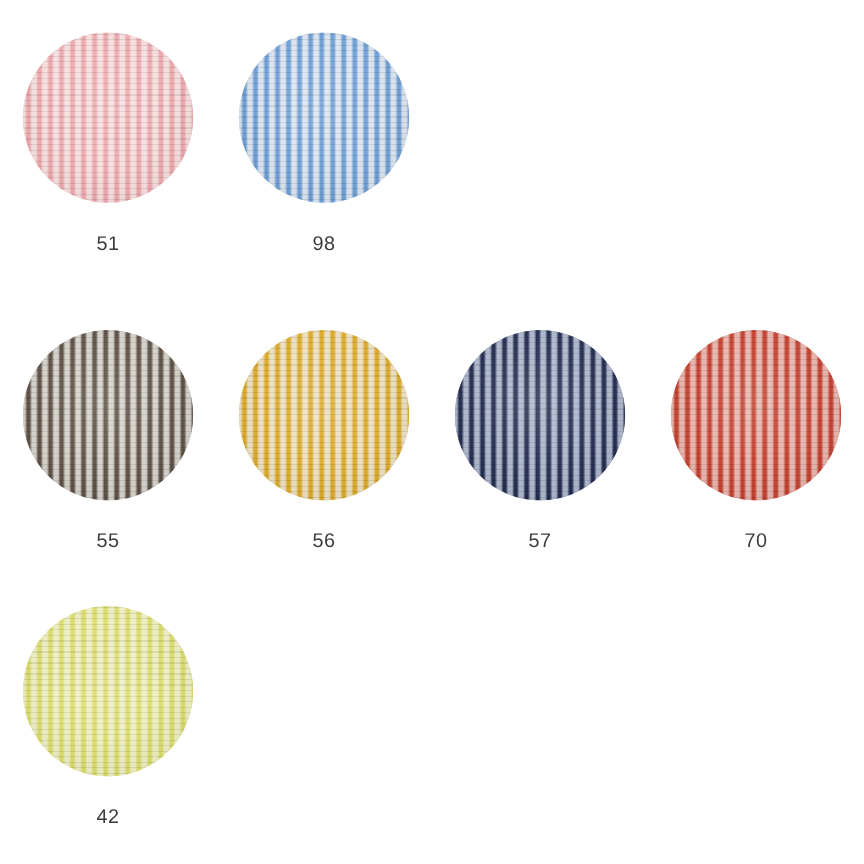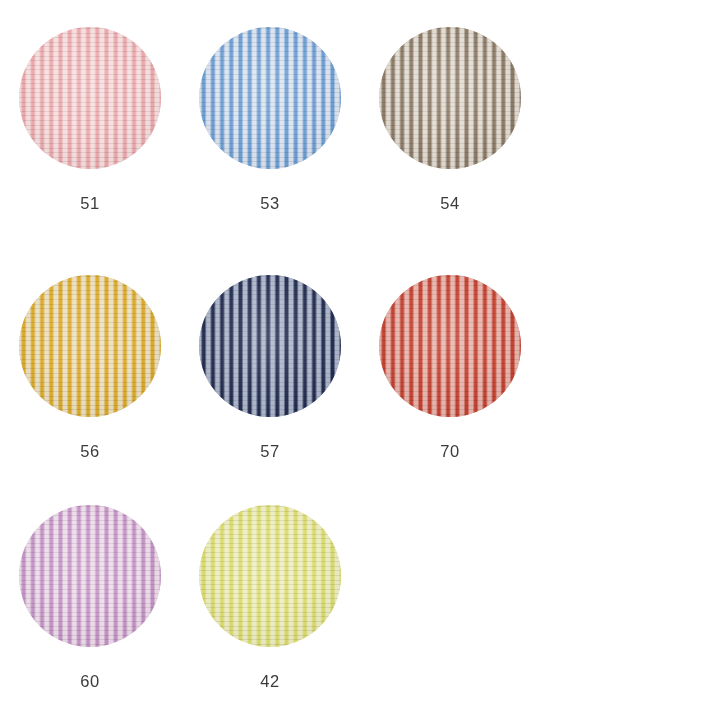--- a/index.html
+++ b/index.html
@@ -111,33 +111,33 @@
         <div class="shade-layer"></div>
       </div>
       <div class="swatch-label">51</div>
     </div>
     <div class="swatch-cell">
       <div class="swatch-disc" style="background: rgb(219, 228, 239);">
         <div class="stripe-layer" style="background: repeating-linear-gradient(90deg, rgb(219, 228, 239) 0px, rgb(219, 228, 239) 1.66px, rgb(109, 158, 214) 3.68px, rgb(109, 158, 214) 5.7px, rgb(219, 228, 239) 7.73px, rgb(219, 228, 239) 9.2px);"></div>
         <div class="weave-layer"></div>
         <div class="shade-layer"></div>
       </div>
-      <div class="swatch-label">53</div>
-    </div>
-    <div class="swatch-cell">
-      <div class="swatch-disc" style="background: rgb(227, 220, 210);">
-        <div class="stripe-layer" style="background: repeating-linear-gradient(90deg, rgb(227, 220, 210) 0px, rgb(227, 220, 210) 1.66px, rgb(139, 122, 103) 3.68px, rgb(139, 122, 103) 5.7px, rgb(227, 220, 210) 7.73px, rgb(227, 220, 210) 9.2px);"></div>
-        <div class="weave-layer"></div>
-        <div class="shade-layer"></div>
-      </div>
-      <div class="swatch-label">54</div>
+      <div class="swatch-label">98</div>
     </div>
   </div>
 
   <div class="swatch-row row-2">
+    <div class="swatch-cell">
+      <div class="swatch-disc" style="background: rgb(213, 210, 203);">
+        <div class="stripe-layer" style="background: repeating-linear-gradient(90deg, rgb(213, 210, 203) 0px, rgb(213, 210, 203) 1.66px, rgb(93, 80, 70) 3.68px, rgb(93, 80, 70) 5.7px, rgb(213, 210, 203) 7.73px, rgb(213, 210, 203) 9.2px);"></div>
+        <div class="weave-layer"></div>
+        <div class="shade-layer"></div>
+      </div>
+      <div class="swatch-label">55</div>
+    </div>
     <div class="swatch-cell">
       <div class="swatch-disc" style="background: rgb(236, 224, 194);">
         <div class="stripe-layer" style="background: repeating-linear-gradient(90deg, rgb(236, 224, 194) 0px, rgb(236, 224, 194) 1.66px, rgb(220, 170, 39) 3.68px, rgb(220, 170, 39) 5.7px, rgb(236, 224, 194) 7.73px, rgb(236, 224, 194) 9.2px);"></div>
         <div class="weave-layer"></div>
         <div class="shade-layer"></div>
       </div>
       <div class="swatch-label">56</div>
     </div>
     <div class="swatch-cell">
       <div class="swatch-disc" style="background: rgb(173, 182, 203);">
@@ -152,28 +152,20 @@
         <div class="stripe-layer" style="background: repeating-linear-gradient(90deg, rgb(232, 181, 173) 0px, rgb(232, 181, 173) 1.66px, rgb(196, 64, 47) 3.68px, rgb(196, 64, 47) 5.7px, rgb(232, 181, 173) 7.73px, rgb(232, 181, 173) 9.2px);"></div>
         <div class="weave-layer"></div>
         <div class="shade-layer"></div>
       </div>
       <div class="swatch-label">70</div>
     </div>
   </div>
 
   <div class="swatch-row row-3">
     <div class="swatch-cell">
-      <div class="swatch-disc" style="background: rgb(238, 220, 234);">
-        <div class="stripe-layer" style="background: repeating-linear-gradient(90deg, rgb(238, 220, 234) 0px, rgb(238, 220, 234) 1.66px, rgb(196, 148, 198) 3.68px, rgb(196, 148, 198) 5.7px, rgb(238, 220, 234) 7.73px, rgb(238, 220, 234) 9.2px);"></div>
-        <div class="weave-layer"></div>
-        <div class="shade-layer"></div>
-      </div>
-      <div class="swatch-label">60</div>
-    </div>
-    <div class="swatch-cell">
       <div class="swatch-disc" style="background: rgb(238, 238, 196);">
         <div class="stripe-layer" style="background: repeating-linear-gradient(90deg, rgb(238, 238, 196) 0px, rgb(238, 238, 196) 1.66px, rgb(219, 220, 106) 3.68px, rgb(219, 220, 106) 5.7px, rgb(238, 238, 196) 7.73px, rgb(238, 238, 196) 9.2px);"></div>
         <div class="weave-layer"></div>
         <div class="shade-layer"></div>
       </div>
       <div class="swatch-label">42</div>
     </div>
     <div class="swatch-cell empty-cell"></div>
     <div class="swatch-cell empty-cell"></div>
   </div>

